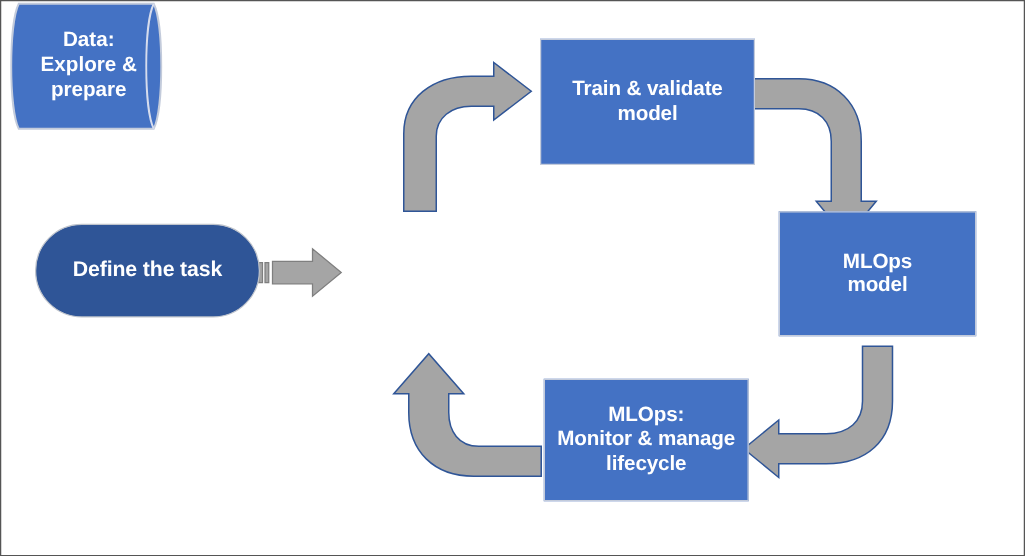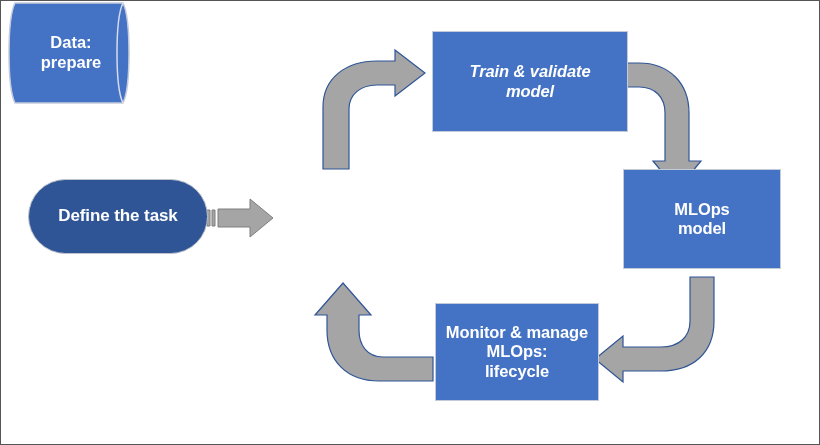--- a/index.html
+++ b/index.html
@@ -45,23 +45,22 @@
   }
   
   .rect {
     background: #4472C4;
     border: 1px solid #c3cbdb;
     font-size: 16.5px;
   }
   #node-train {
     left: 431px;
     top: 30px;
-    width: 196px;
+    width: 172px;
     height: 101px;
-    font-style: italic;
   }
   #node-deploy {
     left: 622px;
     top: 168px;
     width: 158px;
     height: 100px;
   }
   #node-mlops {
     left: 434px;
     top: 302px;
@@ -214,20 +213,21 @@
                C 6 18, 6 86, 14 102
                L 122 102
                C 130 86, 130 18, 122 2
                Z" fill="#4472C4" stroke="#c3cbdb" stroke-width="1.5"></path>
       <path d="M 122 2
                C 114 18, 114 86, 122 102" fill="none" stroke="#d6dced" stroke-width="1.5"></path>
     </svg>
     <div class="cyl-label">
       <div>
         <div>Data:</div>
+        <div>Explore &amp;</div>
         <div>prepare</div>
       </div>
     </div>
   </div>
 
   <div class="node rect" id="node-train">
     <div>
       <div>Train &amp; validate</div>
       <div>model</div>
     </div>
@@ -235,19 +235,19 @@
 
   <div class="node rect" id="node-deploy">
     <div>
       <div>MLOps</div>
       <div>model</div>
     </div>
   </div>
 
   <div class="node rect" id="node-mlops">
     <div>
+      <div>MLOps:</div>
       <div>Monitor &amp; manage</div>
-      <div>MLOps:</div>
       <div>lifecycle</div>
     </div>
   </div>
 
 </div>
 
 </body></html>

